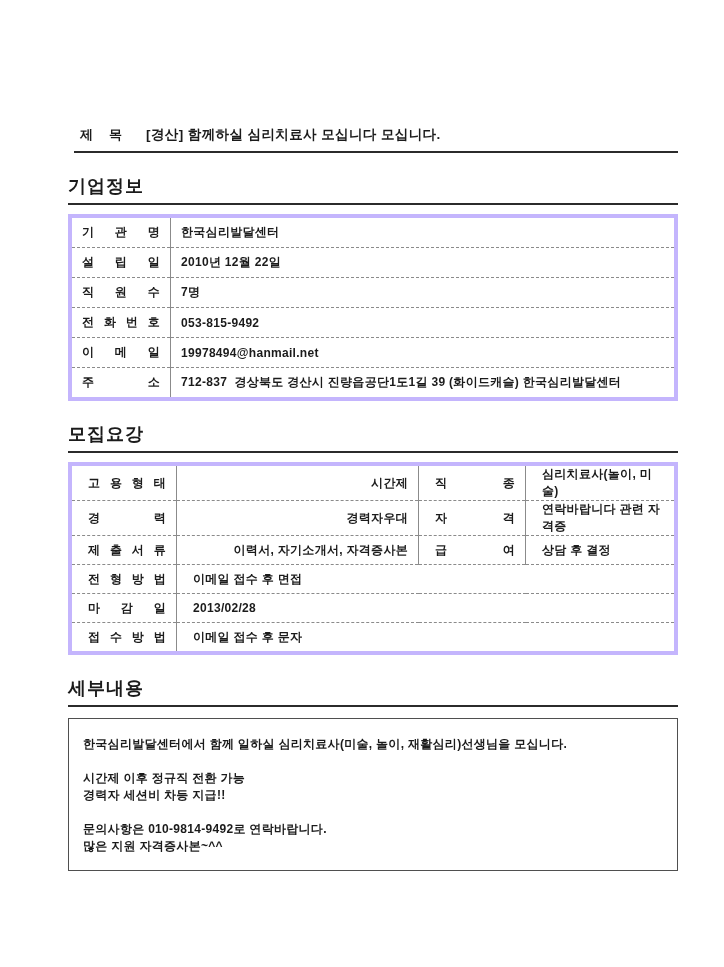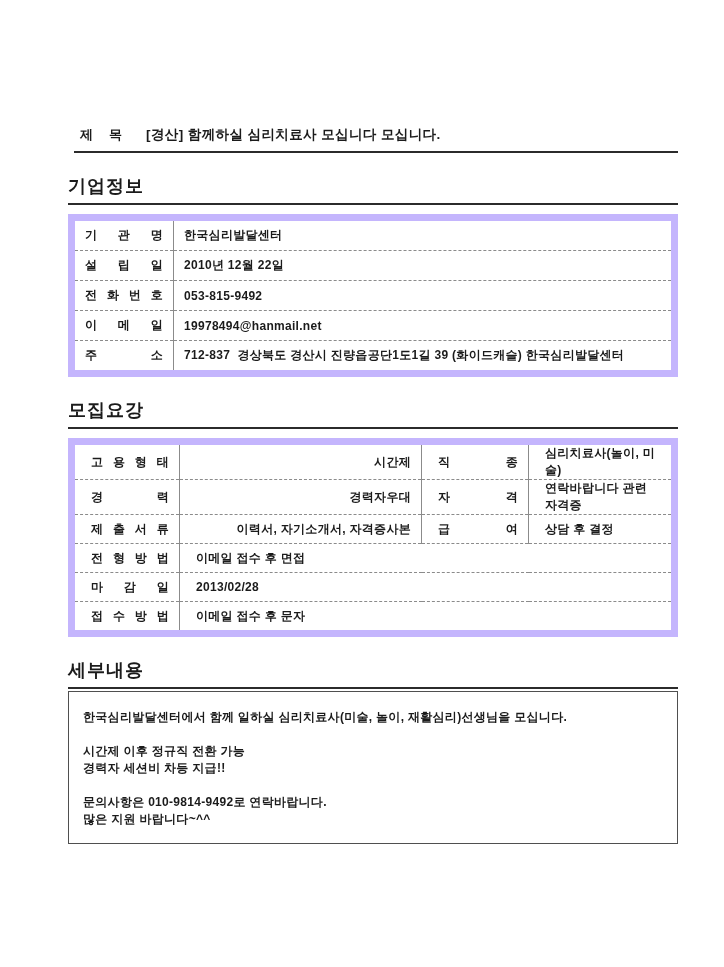--- a/index.html
+++ b/index.html
@@ -52,21 +52,21 @@
     margin-bottom:5px;
   }
   
   table.doc-table {
     width:100%;
     border-collapse:collapse;
     font-size:12px;
     margin-top:9px;
     table-layout:fixed;
   }
-  table.doc-table { border:7px solid #c4b5fd; }
+  table.doc-table { border:4px solid #c4b5fd; }
   table.doc-table td {
     border:1px dashed #8b8b8b;
     border-left-style:solid;
     border-right-style:solid;
     padding:0 10px;
     font-weight:700;
     letter-spacing:0.3px;
     white-space:pre-wrap;
     overflow:hidden;
   }
@@ -75,21 +75,21 @@
   td.lbl {
     width:78px;
     text-align:justify;
     text-align-last:justify;
   }
   td.lbl2 { width:80px; text-align:justify; text-align-last:justify; }
   table.recruit-table td.val1 { width:215px;text-align:right; }
   
   .details-box {
     border:1px solid #4f4f4f;
-    margin-top:2px;
+    margin-top:11px;
     padding:17px 14px 15px 14px;
     font-size:12px;
     font-weight:700;
     letter-spacing:0.3px;
     line-height:17px;
   }
   .details-box .line { min-height:17px; }
   .details-box .gap { margin-top:17px; }
 </style>
 </head>
@@ -109,20 +109,24 @@
 
     <table class="doc-table company-table">
       <tbody>
           <tr>
         <td class="lbl">기 관 명</td>
         <td class="val">한국심리발달센터</td>
       </tr>
       <tr>
         <td class="lbl">설 립 일</td>
         <td class="val">2010년 12월 22일</td>
+      </tr>
+      <tr>
+        <td class="lbl">직 원 수</td>
+        <td class="val">7명</td>
       </tr>
       <tr>
         <td class="lbl">전 화 번 호</td>
         <td class="val">053-815-9492</td>
       </tr>
       <tr>
         <td class="lbl">이 메 일</td>
         <td class="val">19978494@hanmail.net</td>
       </tr>
       <tr>
@@ -171,17 +175,17 @@
       </table>
 
     <div class="section-heading">세부내용</div>
     <div class="rule"></div>
 
     <div class="details-box">
       <div class="line">한국심리발달센터에서 함께 일하실 심리치료사(미술, 놀이, 재활심리)선생님을 모십니다.</div>
       <div class="line gap">시간제 이후 정규직 전환 가능</div>
       <div class="line">경력자 세션비 차등 지급!!</div>
       <div class="line gap">문의사항은 010-9814-9492로 연락바랍니다.</div>
-      <div class="line">많은 지원 바랍니다~^^</div>
+      <div class="line">많은 지원 자격증사본~^^</div>
     </div>
 
   </div>
 </div>
 
 </body></html>

